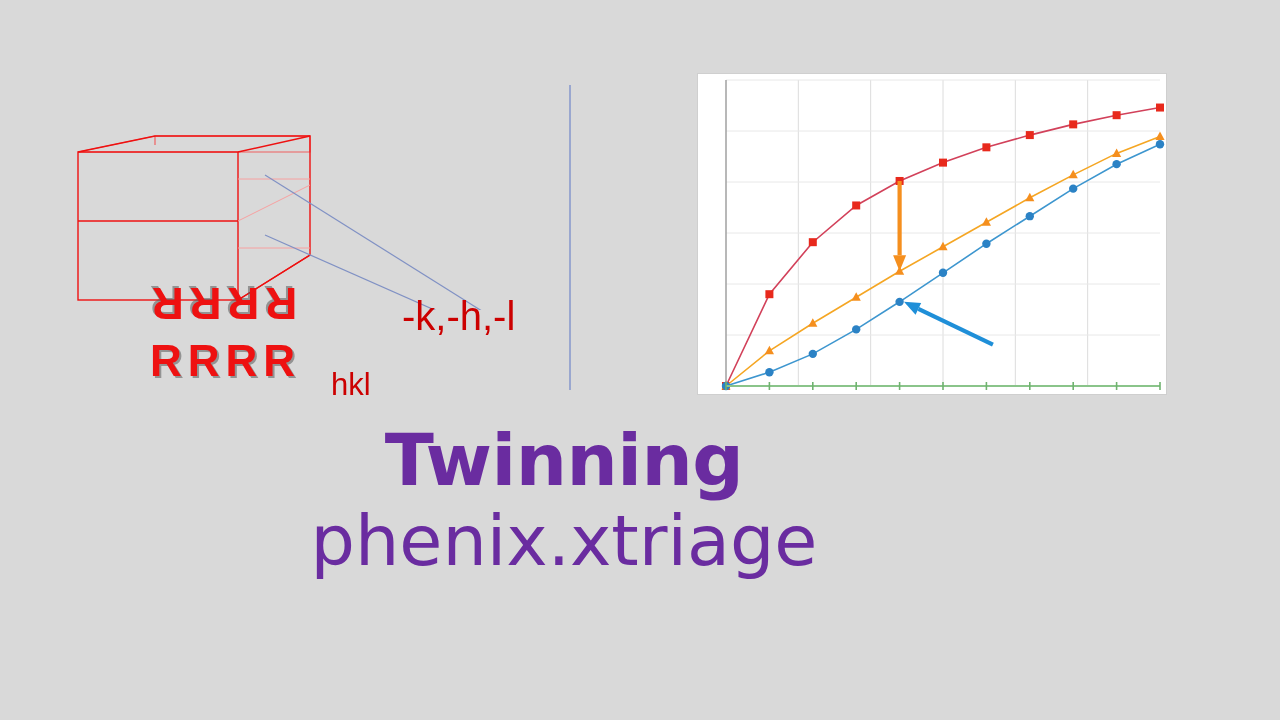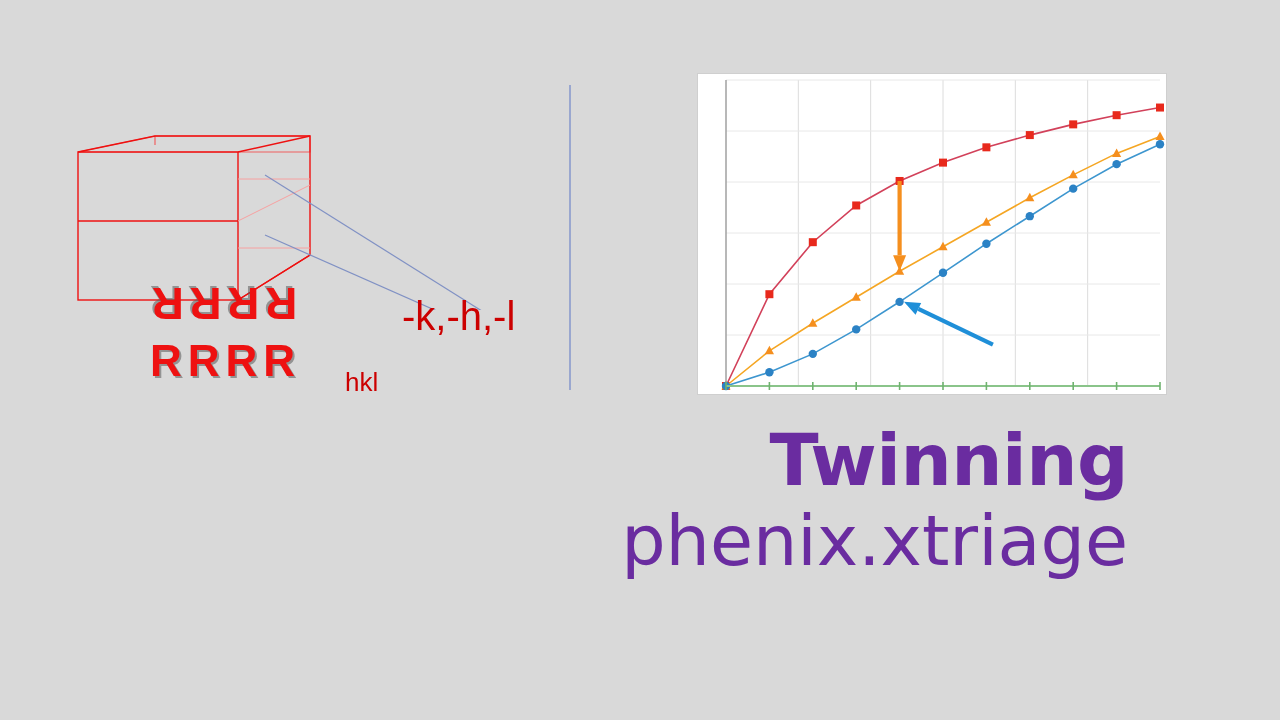--- a/index.html
+++ b/index.html
@@ -37,23 +37,23 @@
     font-family: "Liberation Sans", sans-serif;
     white-space: nowrap;
     line-height: 1;
   }
   #label-neg-khl {
     left: 342px;
     top: 176px;
     font-size: 40px;
   }
   #label-hkl {
-    left: 285px;
+    left: 271px;
     top: 249px;
-    font-size: 26px;
+    font-size: 31px;
   }
 
   
   .r-row {
     position: absolute;
     display: flex;
     color: #ee1111;
     font-family: "Liberation Sans", sans-serif;
     font-weight: bold;
     line-height: 1;
@@ -101,21 +101,21 @@
     box-sizing: border-box;
   }
   #chart-svg { display: block; }
 
   
   #title-block {
     position: absolute;
     left: 0;
     top: 424px;
     width: 1128px;
-    text-align: right;
+    text-align: center;
   }
   #page-title {
     color: #6a2ca0;
     font-family: "DejaVu Sans", sans-serif;
     font-weight: bold;
     font-size: 72px;
     line-height: 1.02;
     letter-spacing: -0.5px;
     margin: 0;
   }

